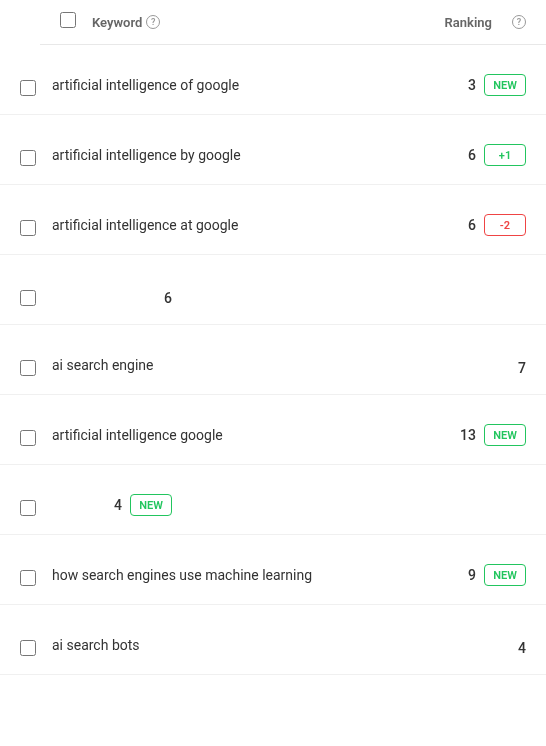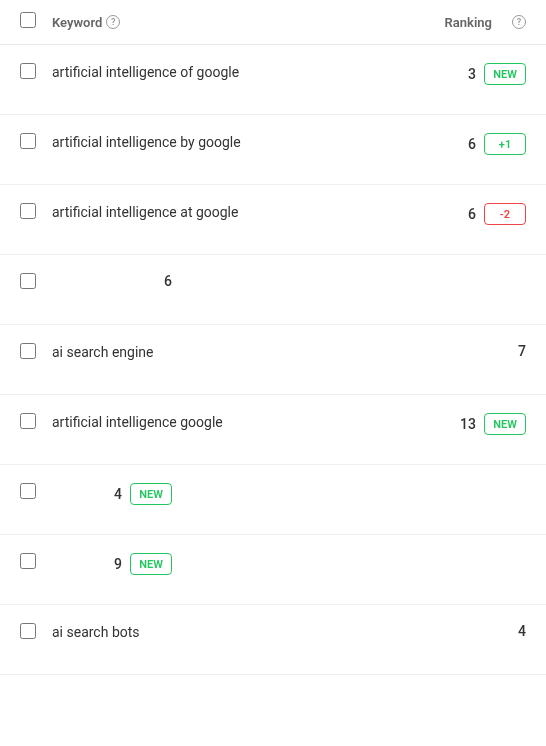--- a/index.html
+++ b/index.html
@@ -19,20 +19,21 @@
     .table-container {
       width: 100%;
     }
 
     .table-header {
       display: flex;
       align-items: center;
       padding: 12px 20px;
       border-bottom: 1px solid #e8e8e8;
       background: #fff;
+      margin-left: 40px;
     }
 
     .header-checkbox {
       width: 32px;
       flex-shrink: 0;
     }
 
     .header-keyword {
       flex: 1;
       font-size: 13px;
@@ -64,21 +65,21 @@
       border-radius: 50%;
       border: 1px solid #999;
       font-size: 9px;
       color: #999;
       cursor: pointer;
       flex-shrink: 0;
     }
 
     .table-row {
       display: flex;
-      align-items: flex-start;
+      align-items: flex-end;
       padding: 18px 20px;
       border-bottom: 1px solid #f0f0f0;
       min-height: 70px;
     }
 
     .row-checkbox {
       width: 32px;
       flex-shrink: 0;
       display: flex;
       align-items: center;
@@ -227,20 +228,21 @@
       </div>
       <div class="row-ranking">
         <span class="ranking-number">4</span>
         <span class="badge badge-new">NEW</span>
       </div>
     </div>
       <div class="table-row">
       <div class="row-checkbox">
         <input type="checkbox" style="">
       </div>
+      <div class="row-keyword">how search engines use machine learning</div>
       <div class="row-ranking">
         <span class="ranking-number">9</span>
         <span class="badge badge-new">NEW</span>
       </div>
     </div>
       <div class="table-row">
       <div class="row-checkbox">
         <input type="checkbox" style="">
       </div>
       <div class="row-keyword">ai search bots</div>

